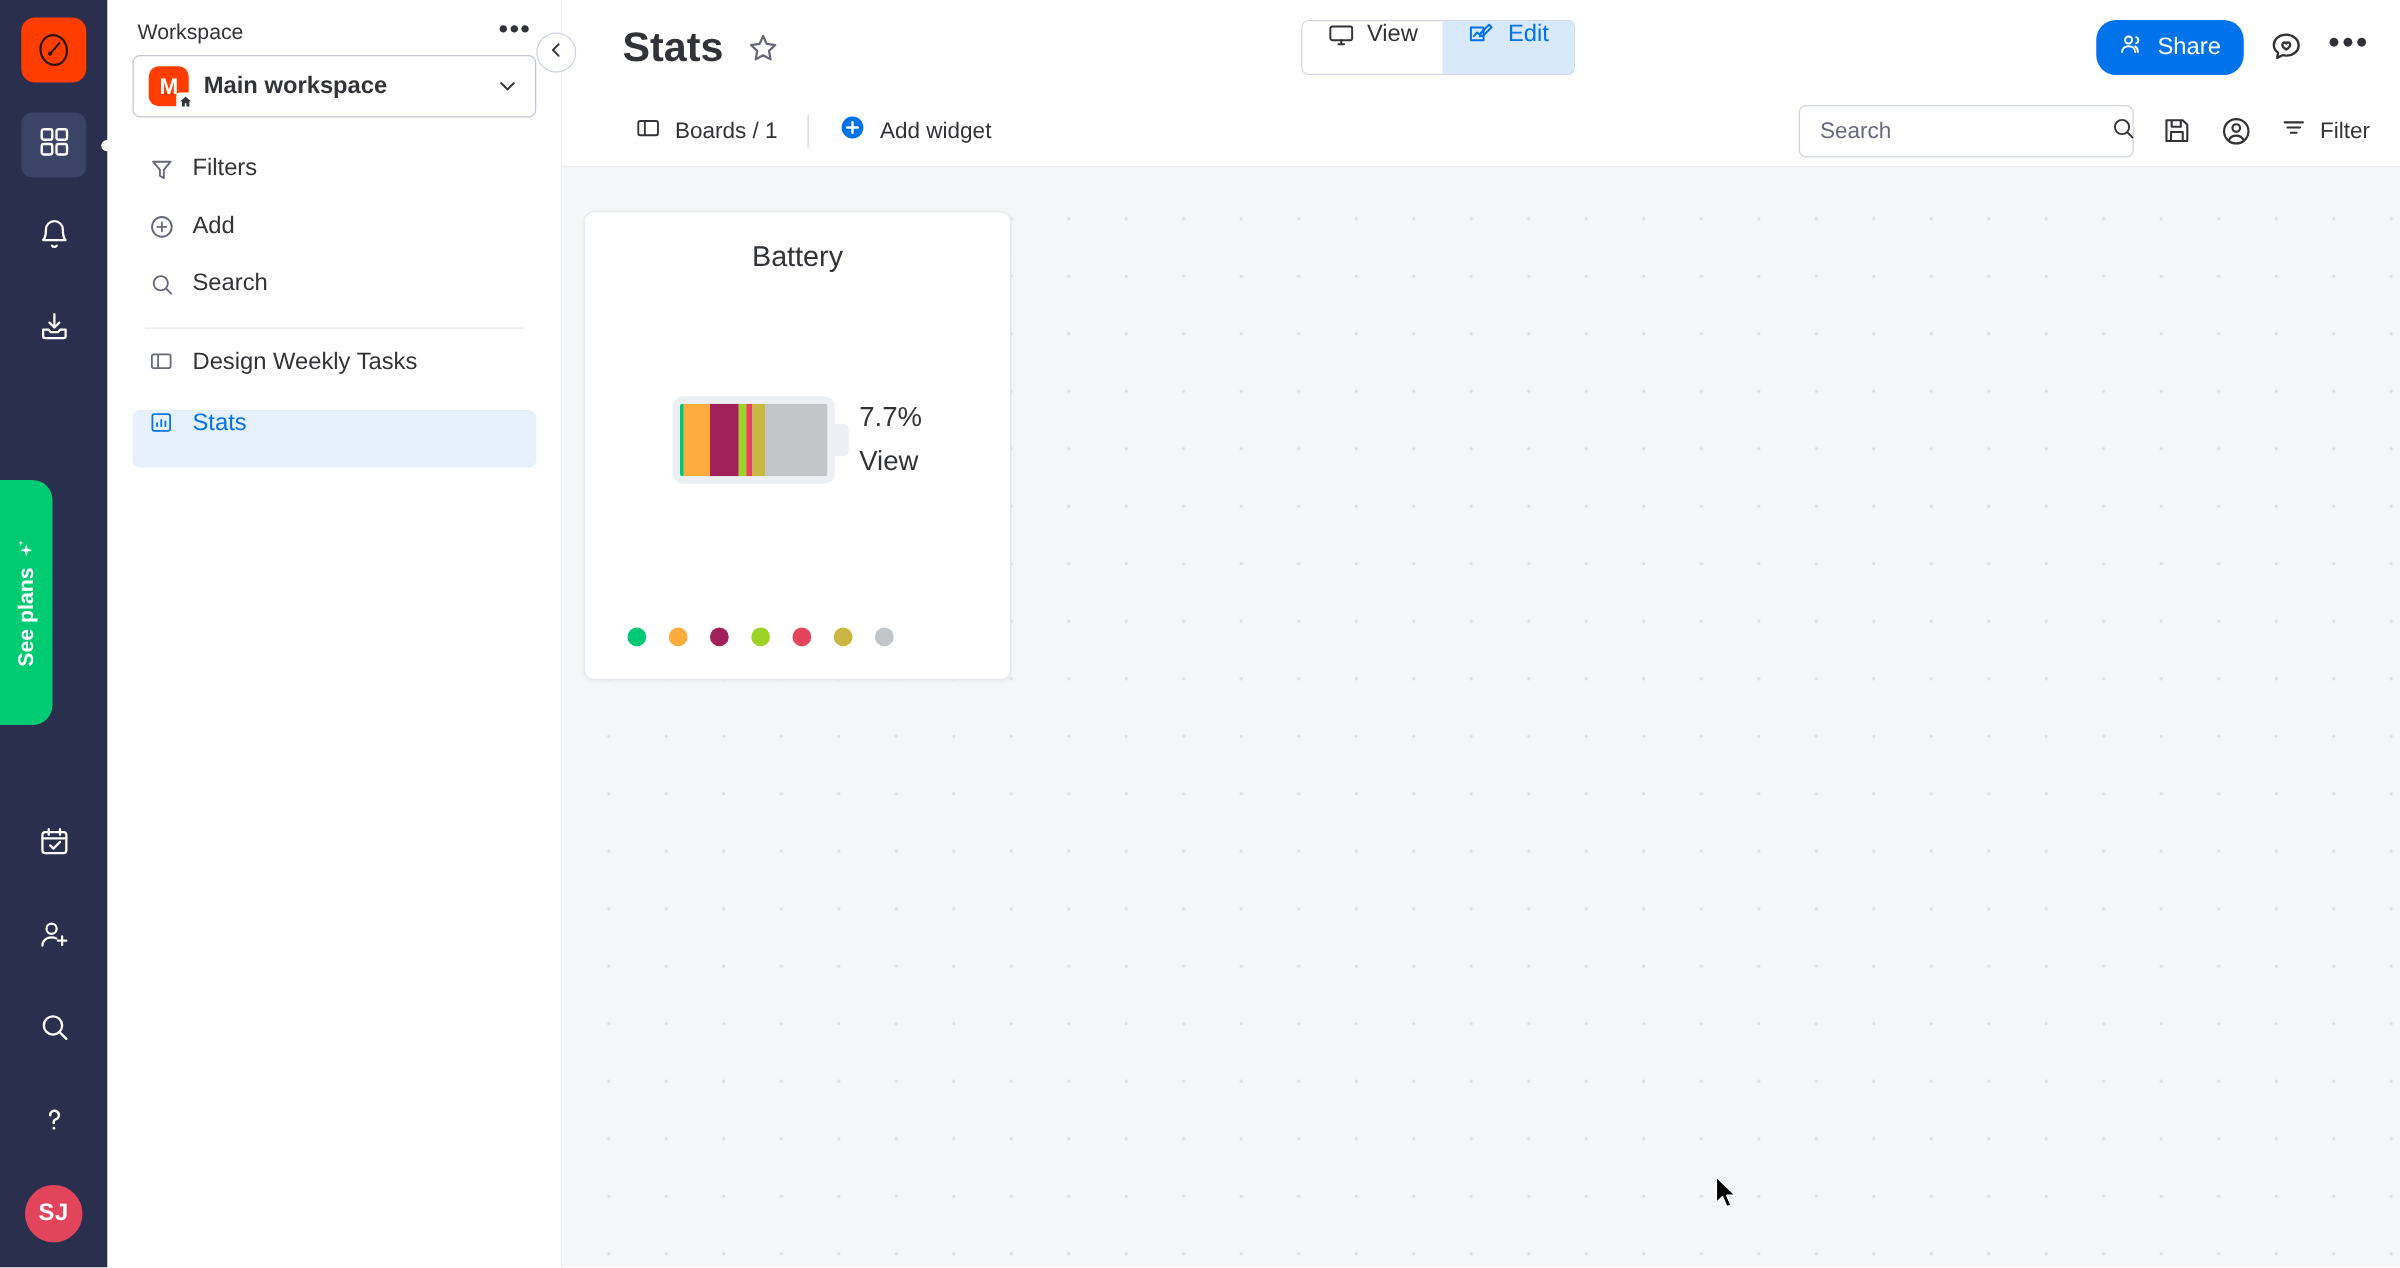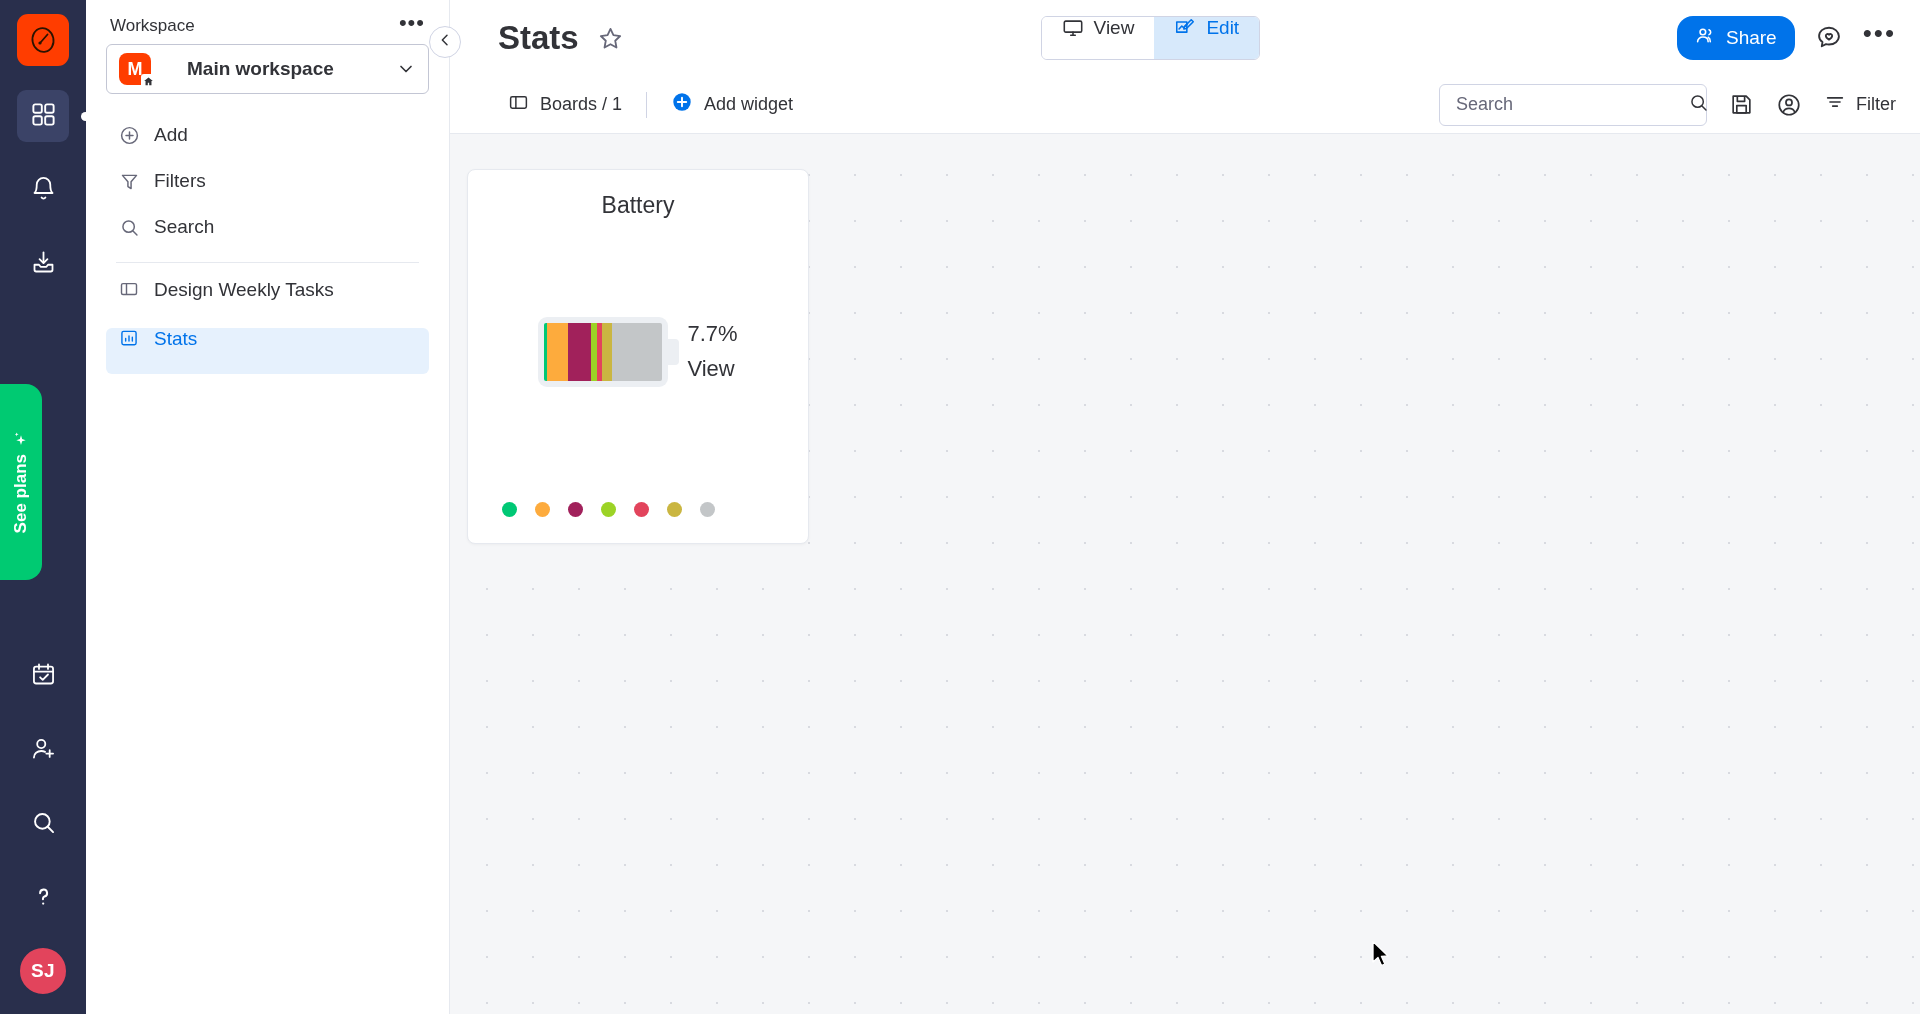--- a/index.html
+++ b/index.html
@@ -83,21 +83,21 @@
     width: 32px; height: 32px; border-radius: 8px; background: #ff3d00;
     color: #fff; font-size: 18px; font-weight: bold;
     display: flex; align-items: center; justify-content: center;
     position: relative; flex: 0 0 32px;
   }
   .ws-ava .home {
     position: absolute; right: -5px; bottom: -4px;
     width: 15px; height: 15px; background: #fff; border-radius: 3px;
     display: flex; align-items: center; justify-content: center;
   }
-  .ws-name { font-size: 19px; font-weight: bold; color: #323338; flex: 1 1 auto; margin-left: 24px; }
+  .ws-name { font-size: 19px; font-weight: bold; color: #323338; flex: 1 1 auto; }
   .chev { color: #323338; display: flex; align-items: center; }
 
   .nav-list { margin-top: 18px; }
   .nav-row {
     display: flex; align-items: center; gap: 14px;
     height: 46px; padding: 0 12px; border-radius: 6px;
     font-size: 19px; color: #323338; cursor: pointer;
   }
   .nav-row .ico { width: 22px; display: flex; align-items: center; justify-content: center; color: #676879; }
   hr.divider { border: none; border-top: 1px solid #e6e9ef; margin: 12px 10px 16px 10px; }
@@ -341,34 +341,34 @@
       <div class="chev">
         <svg width="20" height="20" viewBox="0 0 24 24" fill="none" stroke="currentColor" stroke-width="2" stroke-linecap="round" stroke-linejoin="round">
             <path d="M6 9l6 6 6-6"></path>
           </svg>
       </div>
     </div>
 
     <div class="nav-list">
       <div class="nav-row">
         <span class="ico">
+          <svg width="21" height="21" viewBox="0 0 24 24" fill="none" stroke="currentColor" stroke-width="1.7" stroke-linejoin="round">
+            <path d="M4 5h16l-6.2 7.4V20l-3.6-2.2v-5.4z"></path>
+          </svg>
+        </span>
+        <span>Filters</span>
+      </div>
+      <div class="nav-row">
+        <span class="ico">
           <svg width="21" height="21" viewBox="0 0 24 24" fill="none" stroke="currentColor" stroke-width="1.7" stroke-linecap="round">
             <circle cx="12" cy="12" r="9"></circle>
               <path d="M12 8v8M8 12h8"></path>
           </svg>
         </span>
         <span>Add</span>
-      </div>
-      <div class="nav-row">
-        <span class="ico">
-          <svg width="21" height="21" viewBox="0 0 24 24" fill="none" stroke="currentColor" stroke-width="1.7" stroke-linejoin="round">
-            <path d="M4 5h16l-6.2 7.4V20l-3.6-2.2v-5.4z"></path>
-          </svg>
-        </span>
-        <span>Filters</span>
       </div>
       <div class="nav-row">
         <span class="ico">
           <svg width="21" height="21" viewBox="0 0 24 24" fill="none" stroke="currentColor" stroke-width="1.7" stroke-linecap="round">
             <circle cx="11" cy="11" r="6.5"></circle>
               <path d="M16 16l4.5 4.5"></path>
           </svg>
         </span>
         <span>Search</span>
       </div>

